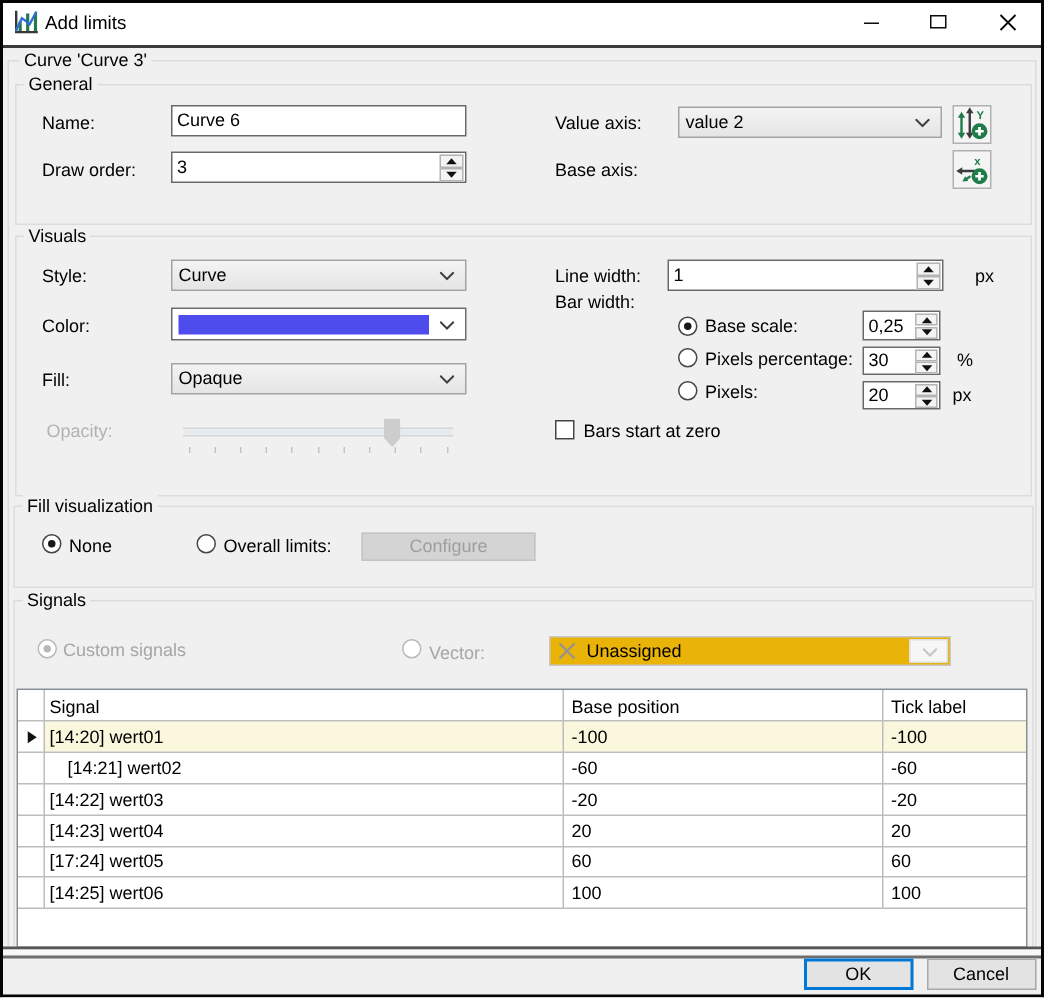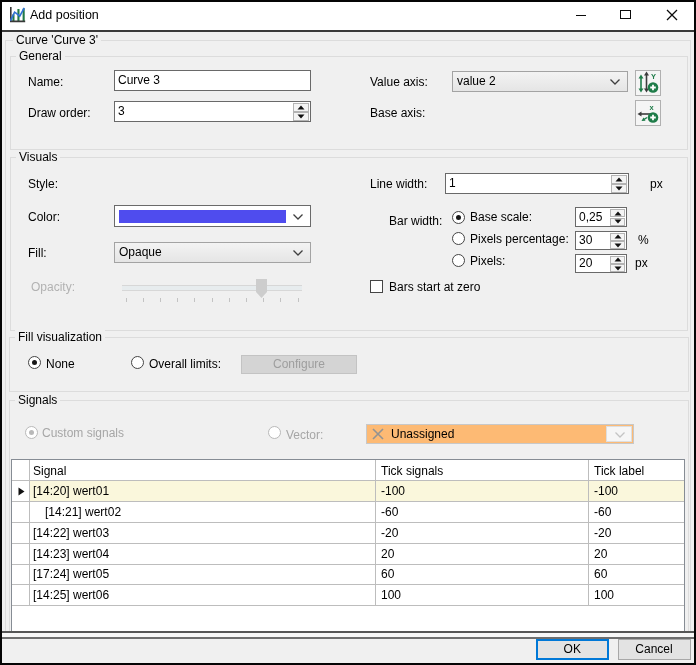--- a/index.html
+++ b/index.html
@@ -29,21 +29,21 @@
   <div class="abs" style="left:0;top:0;width:696px;height:30px;background:#fff;"></div>
   <div class="abs" style="left:0;top:29.5px;width:696px;height:2px;background:#3a3a3a;"></div>
 
   <svg class="abs" style="left:10px;top:7px;" width="16" height="17" viewBox="0 0 16 17">
     <rect x="2.4" y="7.3" width="2.1" height="7.1" fill="#217a47"></rect>
     <rect x="7.4" y="2" width="2.1" height="12.4" fill="#217a47"></rect>
     <rect x="12.6" y="1.6" width="2.1" height="12.8" fill="#217a47"></rect>
     <path d="M0.8,0 L0.8,14.4 L15.2,14.4" stroke="#383838" stroke-width="1.6" fill="none"></path>
     <polyline points="0.4,13.8 4.6,5.2 7.0,6.8 9.7,9.2 14.3,0.8" stroke="#2f70d4" stroke-width="1.6" fill="none"></polyline>
   </svg>
-  <div class="lbl" style="left:30px;top:7.5px;font-size:12.5px;">Add position</div>
+  <div class="lbl" style="left:30px;top:7.5px;font-size:12.5px;">Add limits</div>
 
   <div class="abs" style="left:576px;top:14.6px;width:10px;height:1.3px;background:#0b0b0b;"></div>
   <div class="abs" style="left:620px;top:10px;width:10.5px;height:9.2px;border:1.2px solid #0b0b0b;box-sizing:border-box;"></div>
   <svg class="abs" style="left:666px;top:9px;" width="12" height="12" viewBox="0 0 12 12">
     <path d="M1,1 L11,11 M11,1 L1,11" stroke="#0b0b0b" stroke-width="1.25"></path>
   </svg>
 
   <div class="gb" style="left:5px;top:40px;width:684px;height:591px;">
       <span style="left:7px;">Curve 'Curve 3'</span>
     </div>
@@ -55,21 +55,21 @@
     </div>
   <div class="gb" style="left:9px;top:337px;width:678px;height:53px;">
       <span style="left:5px;">Fill visualization</span>
     </div>
   <div class="gb" style="left:9px;top:400px;width:678px;height:231px;">
       <span style="left:5px;">Signals</span>
     </div>
 
   <div class="lbl" style="left:28px;top:75px;">Name:</div>
   <div class="tb" style="left:114px;top:70px;width:197px;height:21px;">
-      <span>Curve 3</span>
+      <span>Curve 6</span>
     </div>
   <div class="lbl" style="left:28px;top:106px;">Draw order:</div>
   <div class="tb" style="left:114px;top:101px;width:197px;height:21px;">
       <span>3</span>
     <div class="sb" style="top:1px;">
         <svg width="8" height="5" viewBox="0 0 8 5">
           <polygon points="4,0.5 7.5,4.5 0.5,4.5" fill="#111"></polygon>
         </svg>
       </div>
     <div class="sb" style="top:10.3px;">
@@ -106,20 +106,26 @@
       <polygon points="1.5,13 5.5,10.5 5.5,15.5" fill="#3c3c3c"></polygon>
       <path d="M11,16.5 L8,18.5" stroke="#1e7c49" stroke-width="1.5"></path>
       <polygon points="5.5,20 9.5,19.7 7.5,16.5" fill="#1e7c49"></polygon>
       <text x="13.5" y="9" font-family="Liberation Sans" font-size="7.5" font-weight="bold" fill="#1e7c49">x</text>
       <circle cx="17" cy="16.5" r="5.3" fill="#1e7c49"></circle>
       <path d="M17,13.7 L17,19.3 M14.2,16.5 L19.8,16.5" stroke="#fff" stroke-width="1.8"></path>
     </svg>
   </div>
 
   <div class="lbl" style="left:28px;top:177px;">Style:</div>
+  <div class="combo" style="left:114px;top:173px;width:197px;height:21px;">
+      <span>Curve</span>
+    <svg class="chev" style="right:7px;top:7px;" width="10" height="6" viewBox="0 0 10 6">
+        <polyline points="0.5,0.5 5,5 9.5,0.5" stroke="#3f3f3f" stroke-width="1.3" fill="none"></polyline>
+      </svg>
+  </div>
   <div class="lbl" style="left:28px;top:210px;">Color:</div>
   <div class="tb" style="left:114px;top:205px;width:197px;height:22px;border-color:#6a6a6a;">
     <div class="abs" style="left:4px;top:3.5px;width:167px;height:13.5px;background:#4f4cee;"></div>
     <svg class="chev" style="right:7px;top:7.5px;" width="10" height="6" viewBox="0 0 10 6">
         <polyline points="0.5,0.5 5,5 9.5,0.5" stroke="#3f3f3f" stroke-width="1.3" fill="none"></polyline>
       </svg>
   </div>
   <div class="lbl" style="left:28px;top:246px;">Fill:</div>
   <div class="combo" style="left:114px;top:242px;width:197px;height:21px;">
       <span>Opaque</span>
@@ -153,21 +159,21 @@
           <polygon points="4,0.5 7.5,4.5 0.5,4.5" fill="#111"></polygon>
         </svg>
       </div>
     <div class="sb" style="top:10.3px;">
         <svg width="8" height="5" viewBox="0 0 8 5">
           <polygon points="0.5,0.5 7.5,0.5 4,4.5" fill="#111"></polygon>
         </svg>
       </div>
   </div>
   <div class="lbl" style="left:650px;top:177px;">px</div>
-  <div class="lbl" style="left:370px;top:214px;margin-left:19px;">Bar width:</div>
+  <div class="lbl" style="left:370px;top:194px;">Bar width:</div>
 
   <div class="rad sel" style="left:452px;top:210.7px;"></div>
   <div class="lbl" style="left:470px;top:210px;">Base scale:</div>
   <div class="tb" style="left:575px;top:207px;width:52px;height:20px;">
       <span style="top:1.5px;">0,25</span>
     <div class="sb" style="top:1px;width:15px;height:8.2px;">
         <svg width="8" height="5" viewBox="0 0 8 5">
           <polygon points="4,0.5 7.5,4.5 0.5,4.5" fill="#111"></polygon>
         </svg>
       </div>
@@ -218,21 +224,21 @@
   <div class="rad sel" style="left:28px;top:356px;"></div>
   <div class="lbl" style="left:46px;top:356.5px;">None</div>
   <div class="rad" style="left:131px;top:356px;"></div>
   <div class="lbl" style="left:149px;top:356.5px;">Overall limits:</div>
   <div class="abs" style="left:241px;top:355px;width:116px;height:19px;background:#d4d4d4;border:1px solid #c3c3c3;box-sizing:border-box;text-align:center;line-height:17px;color:#9e9e9e;">Configure</div>
 
   <div class="rad raddis dsel" style="left:25px;top:426px;"></div>
   <div class="lbl dis" style="left:42px;top:426px;">Custom signals</div>
   <div class="rad raddis" style="left:268px;top:426px;"></div>
   <div class="lbl dis" style="left:286px;top:428px;text-align:right;">Vector:</div>
-  <div class="abs" style="left:366px;top:424px;width:268px;height:20px;background:#fdba74;border:1px solid #c8c8c8;box-sizing:border-box;">
+  <div class="abs" style="left:366px;top:424px;width:268px;height:20px;background:#eab308;border:1px solid #c8c8c8;box-sizing:border-box;">
     <svg class="abs" style="left:5px;top:3px;" width="12" height="12" viewBox="0 0 12 12">
         <path d="M1,1 L11,11 M11,1 L1,11" stroke="#939393" stroke-width="1.6"></path>
       </svg>
     <span class="abs" style="left:24px;top:2px;line-height:15px;">Unassigned</span>
     <div class="abs" style="right:1px;top:1px;width:26px;height:16px;background:#f6f6f6;border:1px solid #dedede;box-sizing:border-box;">
       <svg class="abs" style="left:8px;top:5px;" width="10" height="6" viewBox="0 0 10 6">
           <polyline points="0.5,0.5 5,5 9.5,0.5" stroke="#c4c4c4" stroke-width="1.3" fill="none"></polyline>
         </svg>
     </div>
   </div>
@@ -247,21 +253,21 @@
 
     <div class="abs" style="left:0;top:20.8px;width:671.5px;height:1px;background:#bdbdbd;"></div>
     <div class="abs" style="left:0;top:41.5px;width:671.5px;height:1px;background:#bdbdbd;"></div>
     <div class="abs" style="left:0;top:62.2px;width:671.5px;height:1px;background:#bdbdbd;"></div>
     <div class="abs" style="left:0;top:83.2px;width:671.5px;height:1px;background:#bdbdbd;"></div>
     <div class="abs" style="left:0;top:104.1px;width:671.5px;height:1px;background:#bdbdbd;"></div>
     <div class="abs" style="left:0;top:124.8px;width:671.5px;height:1px;background:#bdbdbd;"></div>
     <div class="abs" style="left:0;top:145.5px;width:671.5px;height:1px;background:#bdbdbd;"></div>
 
     <div class="lbl" style="left:21px;top:4.5px;">Signal</div>
-    <div class="lbl" style="left:369px;top:4.5px;">Tick signals</div>
+    <div class="lbl" style="left:369px;top:4.5px;">Base position</div>
     <div class="lbl" style="left:582px;top:4.5px;">Tick label</div>
 
     <svg class="abs" style="left:6px;top:27.5px;" width="7" height="9" viewBox="0 0 7 9">
         <polygon points="0.5,0.5 6.5,4.5 0.5,8.5" fill="#111"></polygon>
       </svg>
 
     <div class="lbl" style="left:21px;top:24.5px;">[14:20] wert01</div>
     <div class="lbl" style="left:369px;top:24.5px;">-100</div>
     <div class="lbl" style="left:582px;top:24.5px;">-100</div>
     <div class="lbl" style="left:33px;top:45.2px;">[14:21] wert02</div>

